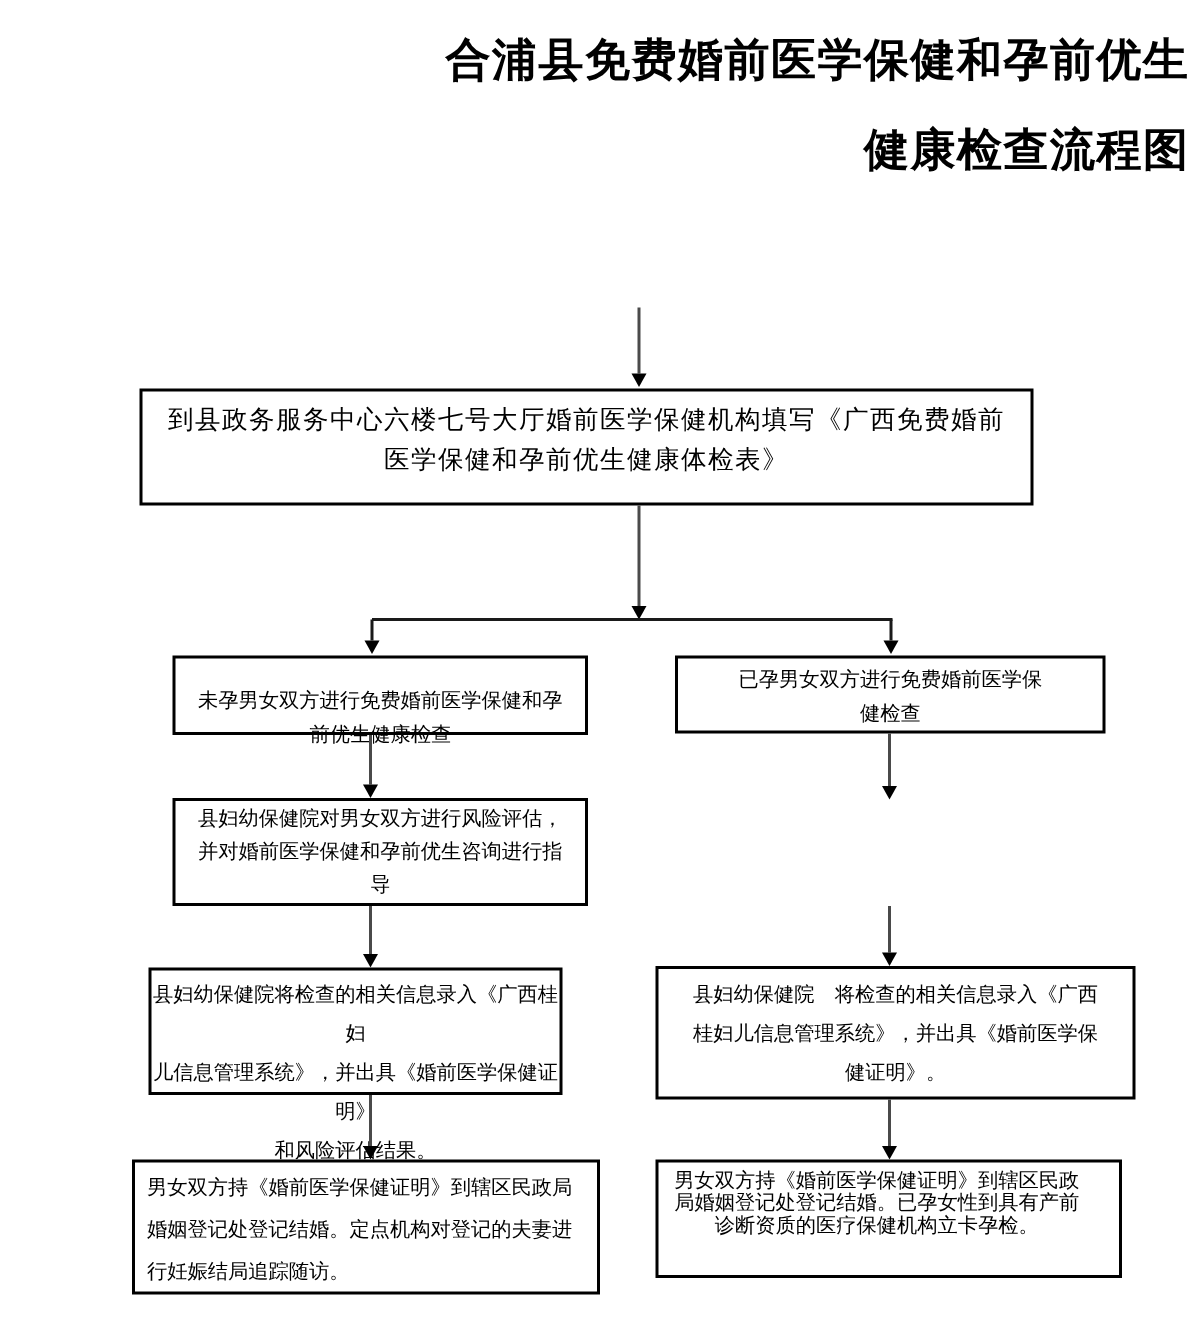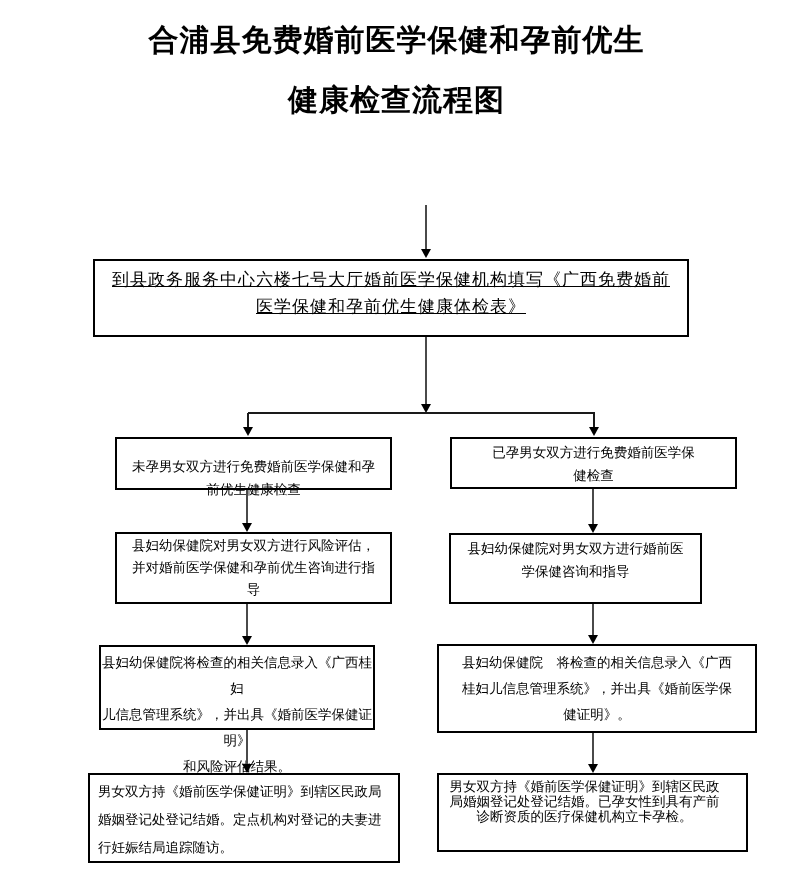--- a/index.html
+++ b/index.html
@@ -2,33 +2,33 @@
 <html><head>
 <meta charset="utf-8">
 <style>
   html,body{margin:0;padding:0;background:#fff;}
   #canvas{
     position:relative;width:793px;height:888px;background:#ffffff;
     font-family:"Liberation Sans","DejaVu Sans",sans-serif;color:#000;
     overflow:hidden;
   }
   .title-line{
-    position:absolute;left:0;width:793px;text-align:center;
+    position:absolute;left:0;width:793px;text-align:right;
     font-size:30px;font-weight:bold;letter-spacing:1px;color:#000;
   }
   #title1{top:20px;}
   #title2{top:80px;}
   .box{
     position:absolute;box-sizing:border-box;border:2px solid #000;
     background:#fff;text-align:center;white-space:pre-line;
     font-size:13.5px;line-height:22px;color:#000;
   }
   
   #box-start{left:93px;top:140px;width:596px;height:65px;font-size:17px;line-height:27px;letter-spacing:1px;padding-top:3px;}
-  #box-form{left:93px;top:259px;width:596px;height:78px;font-size:17px;line-height:27px;letter-spacing:1px;padding-top:5px;text-decoration:underline;}
+  #box-form{left:93px;top:259px;width:596px;height:78px;font-size:17px;line-height:27px;letter-spacing:1px;padding-top:5px;}
   
   #box-l1{left:115px;top:437px;width:277px;height:53px;padding-top:16px;line-height:23px;}
   #box-l2{left:115px;top:532px;width:277px;height:72px;padding-top:1px;line-height:22px;}
   #box-l3{left:99px;top:645px;width:276px;height:85px;padding:3px 1px 0 1px;line-height:26px;}
   #box-l4{left:88px;top:773px;width:312px;height:90px;padding:3px 6px 0 8px;line-height:28px;text-align:left;}
   
   #box-r1{left:450px;top:437px;width:287px;height:52px;padding-top:2px;line-height:23px;}
   #box-r2{left:449px;top:533px;width:253px;height:71px;padding-top:2px;line-height:23px;}
   #box-r3{left:437px;top:644px;width:320px;height:89px;padding:4px 2px 0 2px;line-height:26px;}
   #box-r4{left:437px;top:773px;width:311px;height:79px;padding:4px 20px 0 4px;line-height:15px;}
@@ -82,22 +82,20 @@
   <div class="ahead" style="left:242px;top:523px"></div>
 
   <div class="vline" style="left:246px;top:604px;height:32px"></div>
   <div class="ahead" style="left:242px;top:636px"></div>
 
   <div class="vline" style="left:246px;top:730px;height:34px"></div>
   <div class="ahead" style="left:242px;top:764px"></div>
 
   <div class="box" id="box-r1">已孕男女双方进行免费婚前医学保
 健检查</div>
-  <div class="box" id="box-r2">县妇幼保健院对男女双方进行婚前医
-学保健咨询和指导</div>
   <div class="box" id="box-r3">县妇幼保健院　将检查的相关信息录入《广西
 桂妇儿信息管理系统》，并出具《婚前医学保
 健证明》。</div>
   <div class="box" id="box-r4">男女双方持《婚前医学保健证明》到辖区民政
 局婚姻登记处登记结婚。已孕女性到具有产前
 诊断资质的医疗保健机构立卡孕检。</div>
 
   <div class="vline" style="left:592px;top:489px;height:35px"></div>
   <div class="ahead" style="left:588px;top:524px"></div>
 

